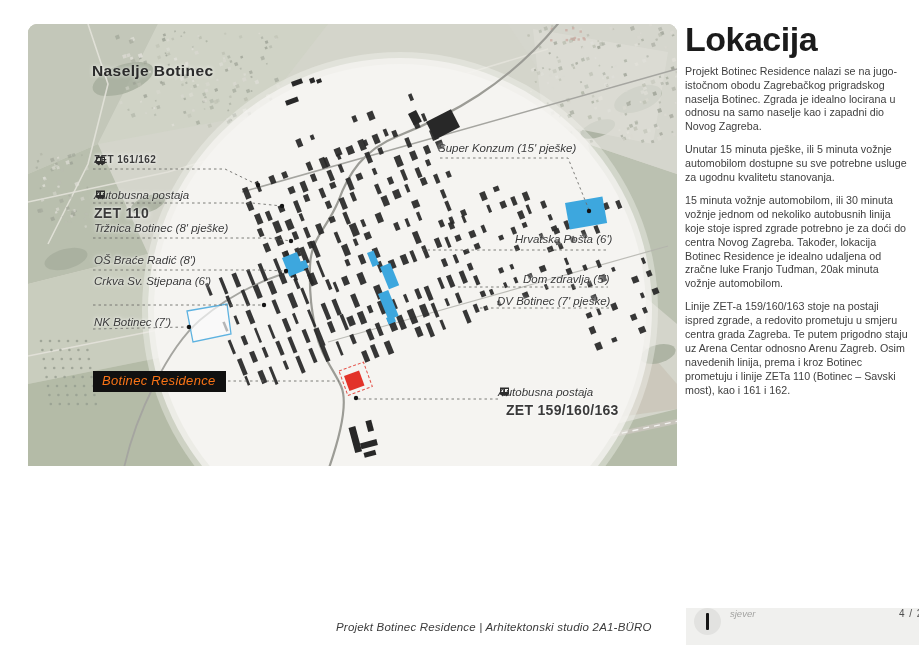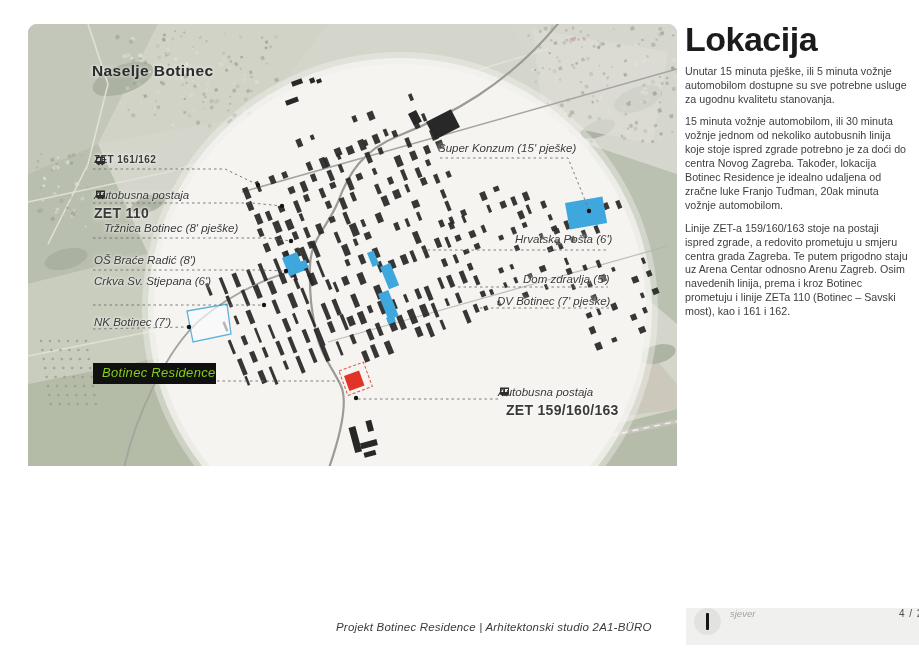--- a/index.html
+++ b/index.html
@@ -10,22 +10,22 @@
   .map-panel{position:absolute;left:28px;top:24px;width:649px;height:464px;border-radius:9px;overflow:hidden;}
   .map-panel svg{position:absolute;left:0;top:0;}
   .map-title{position:absolute;left:64px;top:38px;font-size:15.5px;font-weight:bold;color:#2b2b2b;letter-spacing:.4px;
              text-shadow:0 0 4px rgba(255,255,255,.9);}
   .map-label{position:absolute;display:flex;align-items:flex-start;gap:5px;color:#3a3a3a;font-size:11.5px;
              font-style:italic;white-space:nowrap;line-height:1.05;
              text-shadow:0 0 3px rgba(255,255,255,.95),0 0 6px rgba(255,255,255,.7);}
   .map-label .bus-icon{width:13px;height:12px;flex:none;margin-top:0;}
   .map-label .sub{display:block;font-style:normal;font-weight:bold;font-size:14px;letter-spacing:.3px;margin-top:5px;}
   .map-label.boldline{font-style:normal;font-weight:bold;font-size:10px;letter-spacing:.4px;}
-  .badge{position:absolute;left:65px;top:339px;background:#101010;color:#84cc16;font-style:italic;
-         font-size:13px;padding:2px 0 4px 9px;letter-spacing:.3px;}
+  .badge{position:absolute;left:65px;top:347px;background:#101010;color:#f97316;font-style:italic;
+         font-size:13px;padding:2px 10px 4px 9px;letter-spacing:.3px;}
 
   
   .article{position:absolute;left:685px;top:22px;width:224px;}
   .article h1{margin:0 0 7px 0;font-size:34px;line-height:1.05;font-weight:bold;color:#1b1b1b;letter-spacing:-.5px;}
   .article p{margin:0 0 9px 0;font-size:10.7px;line-height:1.3;color:#3e3e3e;}
 
   
   .footer-info{position:absolute;left:326px;top:592px;font-size:9px;color:#4a4a4a;letter-spacing:.4px;line-height:1.55;}
   .footer-project{position:absolute;left:336px;top:621px;font-size:11.5px;color:#3b3b3b;letter-spacing:.2px;font-style:italic;}
   .footer-bar{position:absolute;left:686px;top:608px;width:266px;height:37px;background:#f0f0ee;
@@ -858,21 +858,21 @@
     <div class="map-label" style="left:66px;top:165px">
       <svg class="bus-icon" viewBox="0 0 24 24">
           <path fill="#2d2d2d" d="M3 3h18v13a2 2 0 0 1-2 2h-1a2.4 2.4 0 0 1-4.8 0H10.8A2.4 2.4 0 0 1 6 18H5a2 2 0 0 1-2-2V3zm2 3v6h6V6H5zm8 0v6h6V6h-6z"></path>
         </svg>
       <span>
         <span>Autobusna postaja</span>
         <span class="sub">ZET 110</span>
       </span>
     </div>
 
-    <div class="map-label" style="left:76px;top:198px">
+    <div class="map-label" style="left:66px;top:198px">
       <span>Tržnica Botinec (8' pješke)</span>
     </div>
 
     <div class="map-label" style="left:66px;top:230px">
       <span>OŠ Braće Radić (8')</span>
     </div>
 
     <div class="map-label" style="left:66px;top:251px">
       <span>Crkva Sv. Stjepana (6')</span>
     </div>
@@ -905,20 +905,21 @@
         </svg>
       <span>
         <span>Autobusna postaja</span>
         <span class="sub" style="margin-left:8px">ZET 159/160/163</span>
       </span>
     </div>
   </div>
 
   <aside class="article">
     <h1>Lokacija</h1>
+    <p>Projekt Botinec Residence nalazi se na jugo-istočnom obodu Zagrebačkog prigradskog naselja Botinec. Zgrada je idealno locirana u odnosu na samo naselje kao i zapadni dio Novog Zagreba.</p>
     <p>Unutar 15 minuta pješke, ili 5 minuta vožnje automobilom dostupne su sve potrebne usluge za ugodnu kvalitetu stanovanja.</p>
     <p>15 minuta vožnje automobilom, ili 30 minuta vožnje jednom od nekoliko autobusnih linija koje stoje ispred zgrade potrebno je za doći do centra Novog Zagreba. Također, lokacija Botinec Residence je idealno udaljena od zračne luke Franjo Tuđman, 20ak minuta vožnje automobilom.</p>
     <p>Linije ZET-a 159/160/163 stoje na postaji ispred zgrade, a redovito prometuju u smjeru centra grada Zagreba. Te putem prigodno staju uz Arena Centar odnosno Arenu Zagreb. Osim navedenih linija, prema i kroz Botinec prometuju i linije ZETa 110 (Botinec – Savski most), kao i 161 i 162.</p>
   </aside>
 
   <div class="footer-project">Projekt Botinec Residence | Arhitektonski studio 2A1-BÜRO</div>
 
   <div class="footer-bar">
     <div class="compass">
       <div class="needle"></div>

